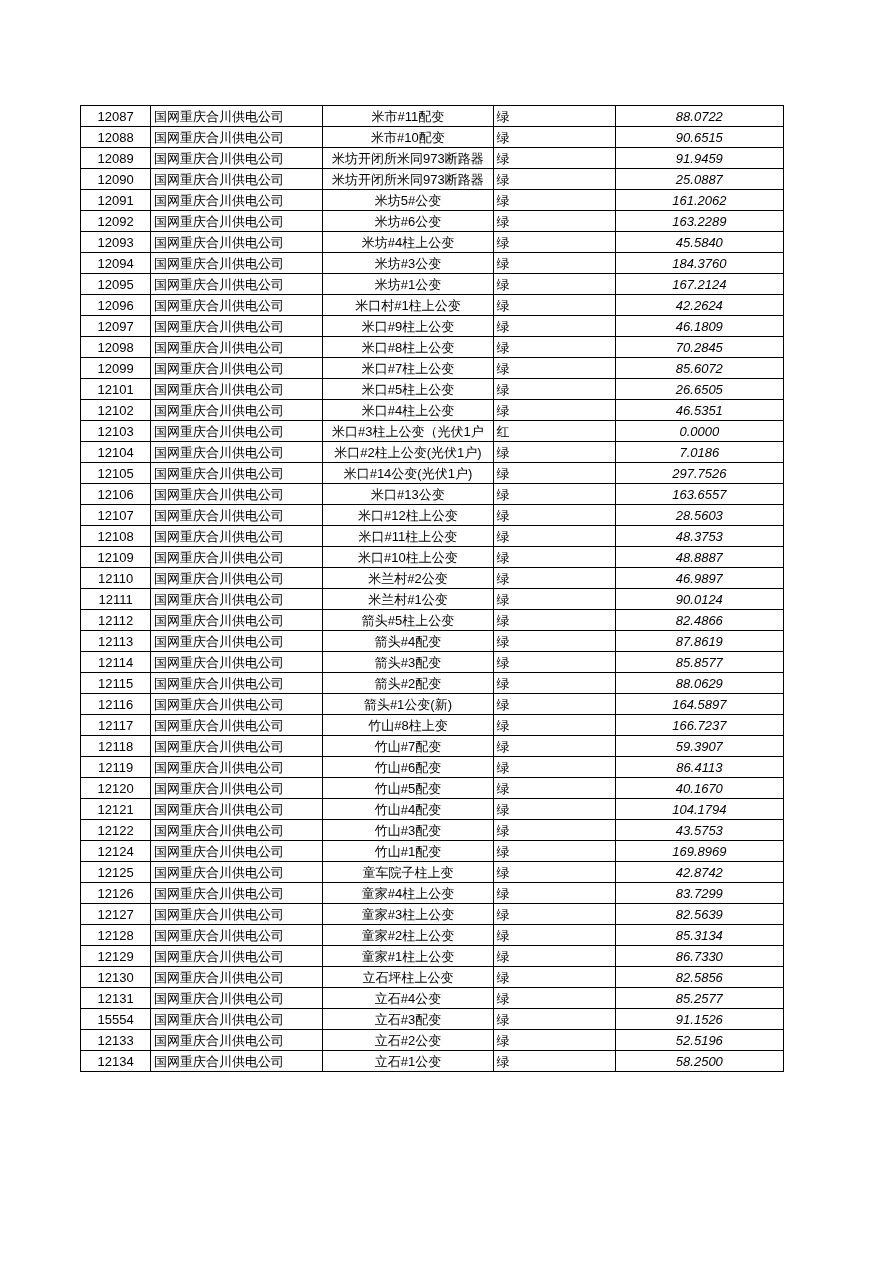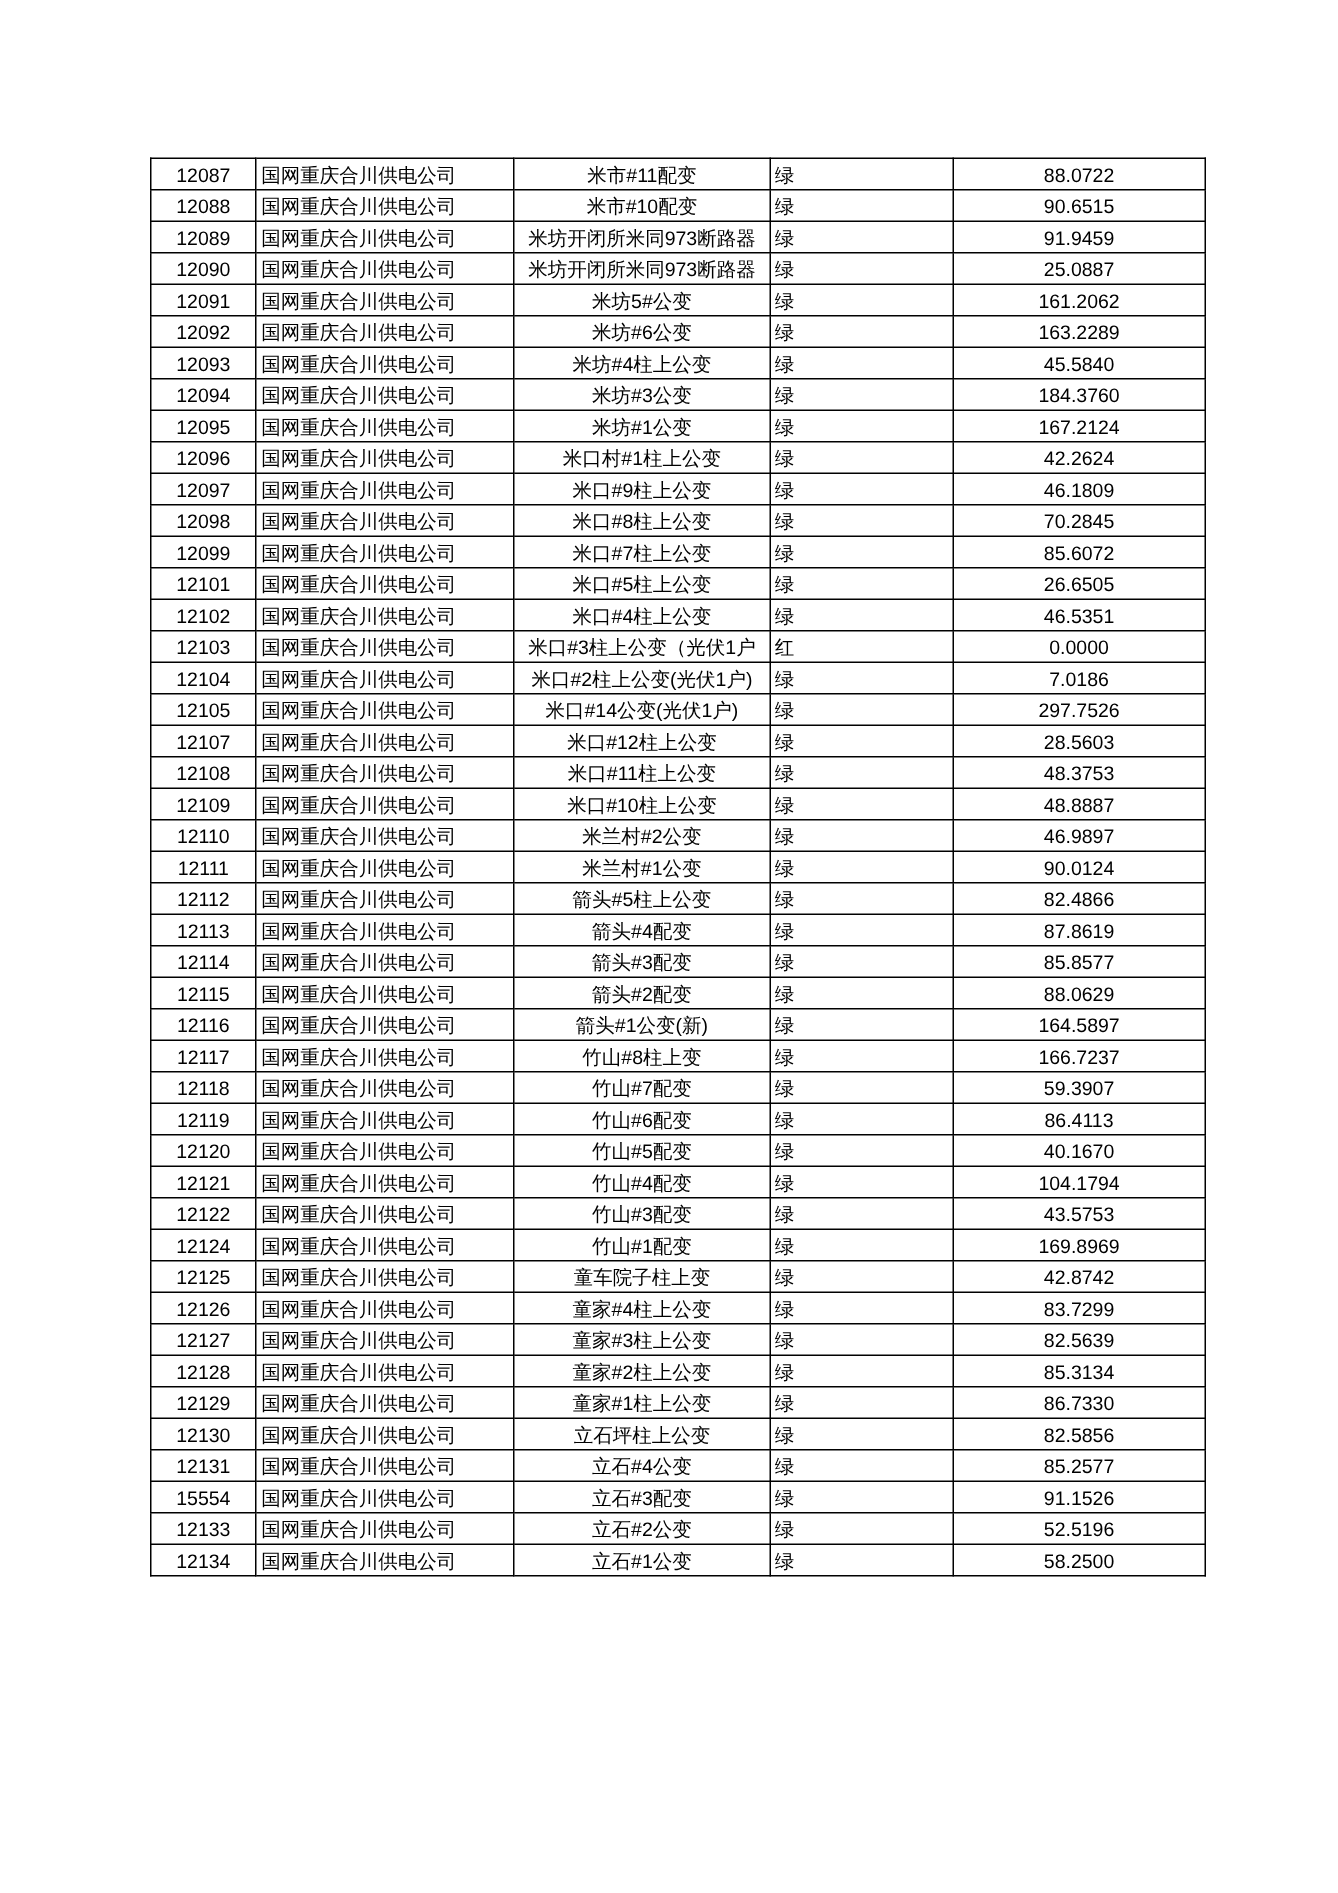--- a/index.html
+++ b/index.html
@@ -14,21 +14,20 @@
     color: #000000;
     position: relative;
   }
   .page {
     position: absolute;
     left: 0;
     top: 0;
     width: 708px;
     height: 1262px;
     background: #ffffff;
-    margin-left: 20px;
   }
   .table-wrap {
     position: absolute;
     left: 80px;
     top: 105px;
     width: 704px;
   }
   table.data {
     border-collapse: collapse;
     table-layout: fixed;
@@ -47,21 +46,21 @@
   col.c-id    { width: 70px; }
   col.c-org   { width: 172px; }
   col.c-name  { width: 170px; }
   col.c-color { width: 122px; }
   col.c-val   { width: 168px; }
 
   td.id    { text-align: center; }
   td.org   { text-align: left; }
   td.name  { text-align: center; }
   td.color { text-align: left; }
-  td.val   { text-align: center; }
+  td.val   { text-align: center; font-style: italic; }
 </style>
 </head>
 <body>
 
 <div class="page">
   <div class="table-wrap">
     <table class="data">
       <colgroup>
         <col class="c-id">
         <col class="c-org">
@@ -190,20 +189,27 @@
             <td class="val">7.0186</td>
           </tr>
           <tr>
             <td class="id">12105</td>
             <td class="org">国网重庆合川供电公司</td>
             <td class="name">米口#14公变(光伏1户)</td>
             <td class="color">绿</td>
             <td class="val">297.7526</td>
           </tr>
           <tr>
+            <td class="id">12106</td>
+            <td class="org">国网重庆合川供电公司</td>
+            <td class="name">米口#13公变</td>
+            <td class="color">绿</td>
+            <td class="val">163.6557</td>
+          </tr>
+          <tr>
             <td class="id">12107</td>
             <td class="org">国网重庆合川供电公司</td>
             <td class="name">米口#12柱上公变</td>
             <td class="color">绿</td>
             <td class="val">28.5603</td>
           </tr>
           <tr>
             <td class="id">12108</td>
             <td class="org">国网重庆合川供电公司</td>
             <td class="name">米口#11柱上公变</td>

